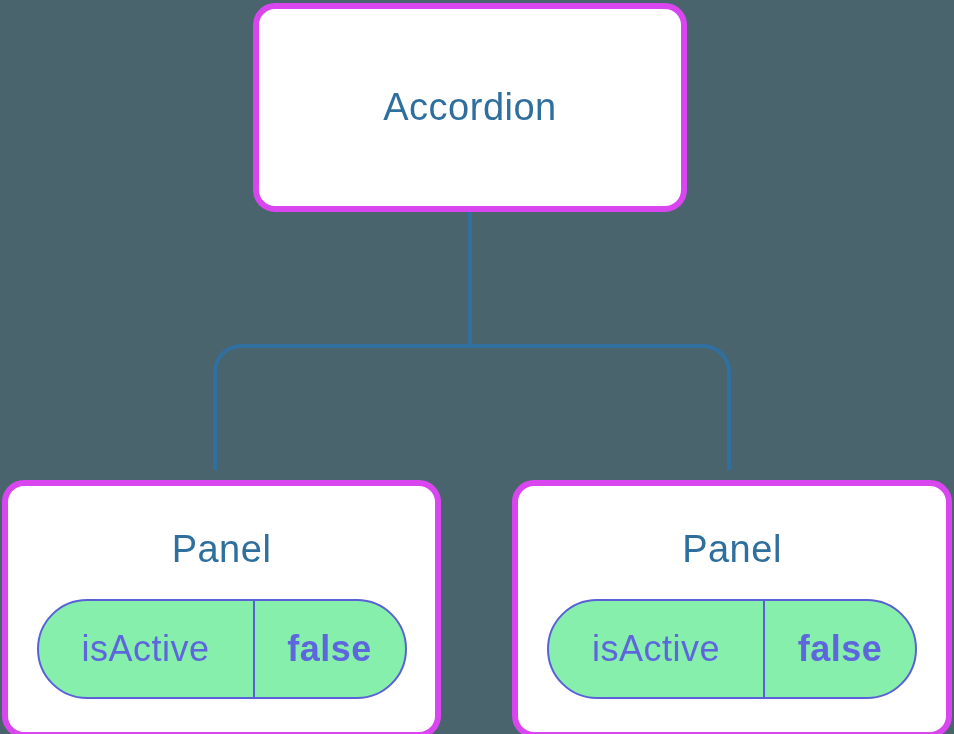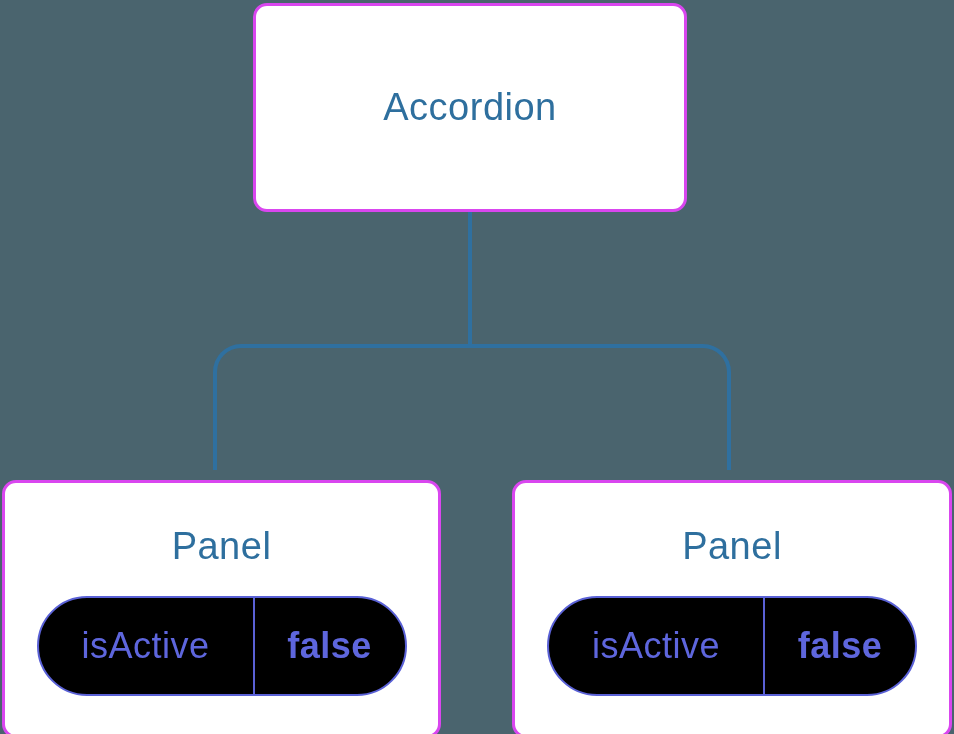--- a/index.html
+++ b/index.html
@@ -15,22 +15,22 @@
     position: relative;
   }
   .canvas {
     position: absolute;
     inset: 0;
   }
   
   .node {
     position: absolute;
     background: #ffffff;
-    border: 3px solid #d946ef;
-    border-radius: 14px;
+    border: 6px solid #d946ef;
+    border-radius: 22px;
     box-sizing: border-box;
     text-align: right;
   }
   .node.root {
     left: 253px;
     top: 3px;
     width: 434px;
     height: 209px;
     display: flex;
     align-items: center;
@@ -62,21 +62,21 @@
   
   .state-pill {
     margin-top: 31px;
     width: 370px;
     height: 100px;
     border: 2.5px solid #5a61d6;
     border-radius: 50px;
     box-sizing: border-box;
     display: flex;
     align-items: stretch;
-    background: #000000;
+    background: #86efac;
     overflow: hidden;
   }
   .state-cell {
     display: flex;
     align-items: center;
     justify-content: center;
     font-size: 36px;
     color: #5e66dd;
     letter-spacing: 0.5px;
   }

